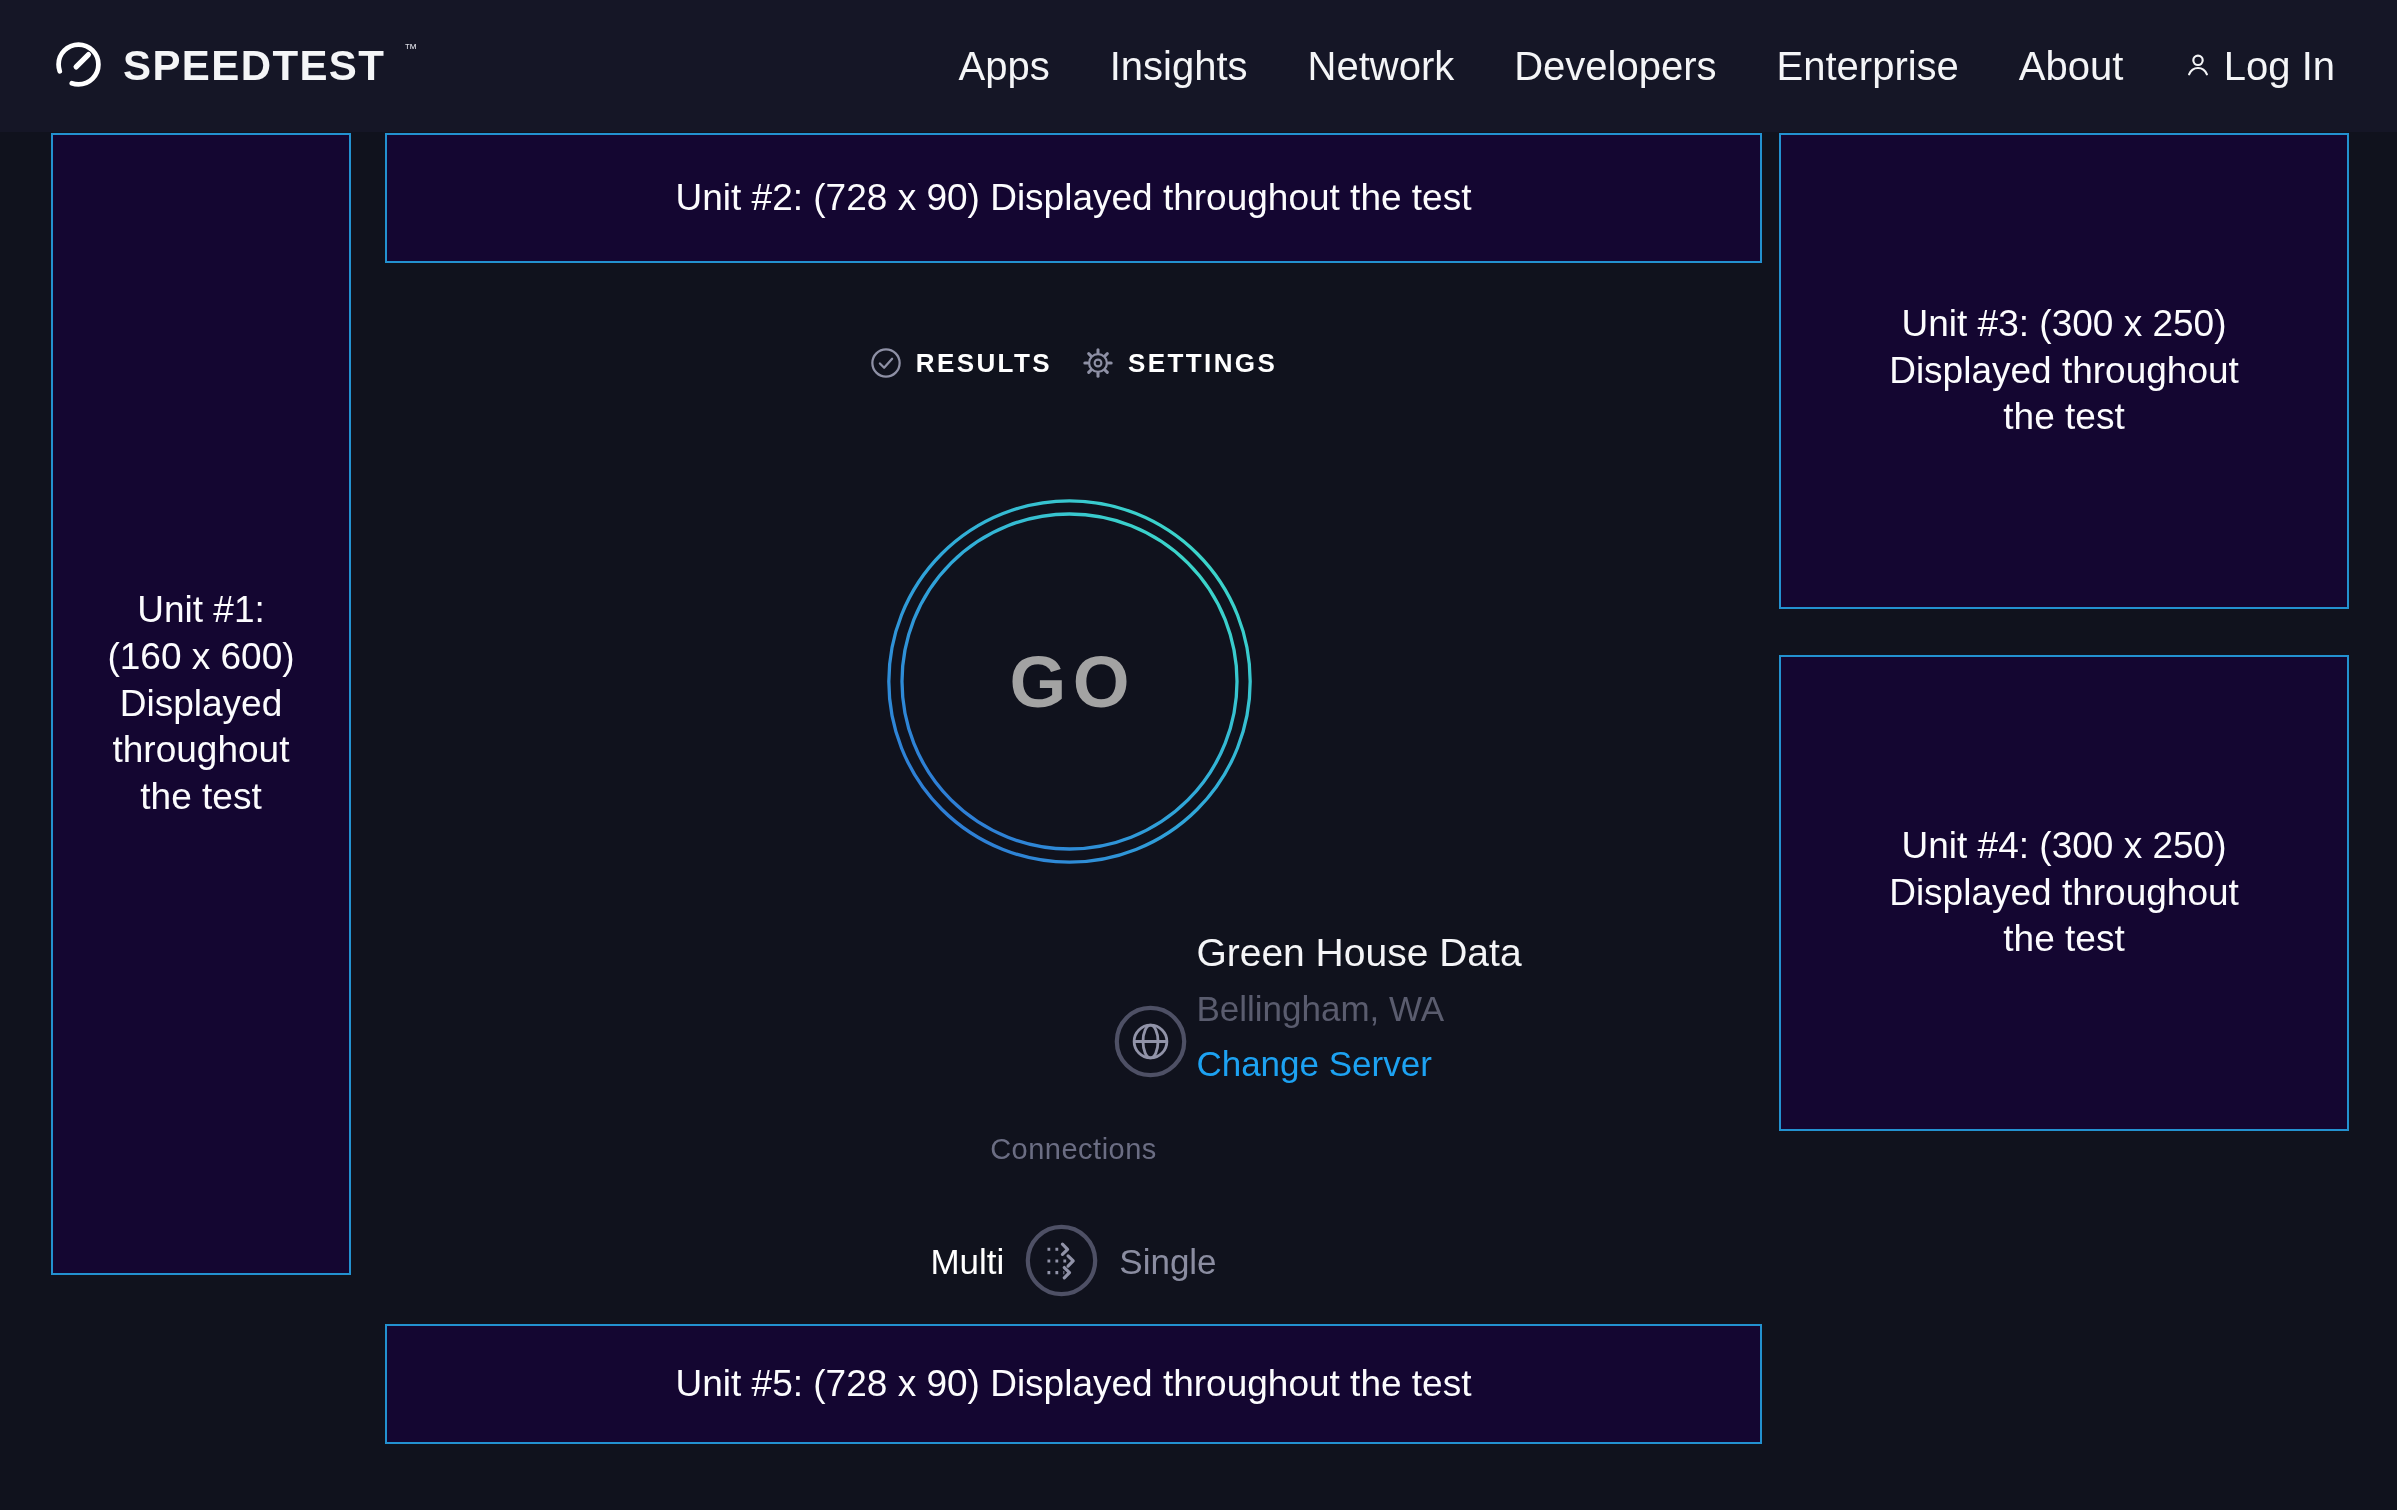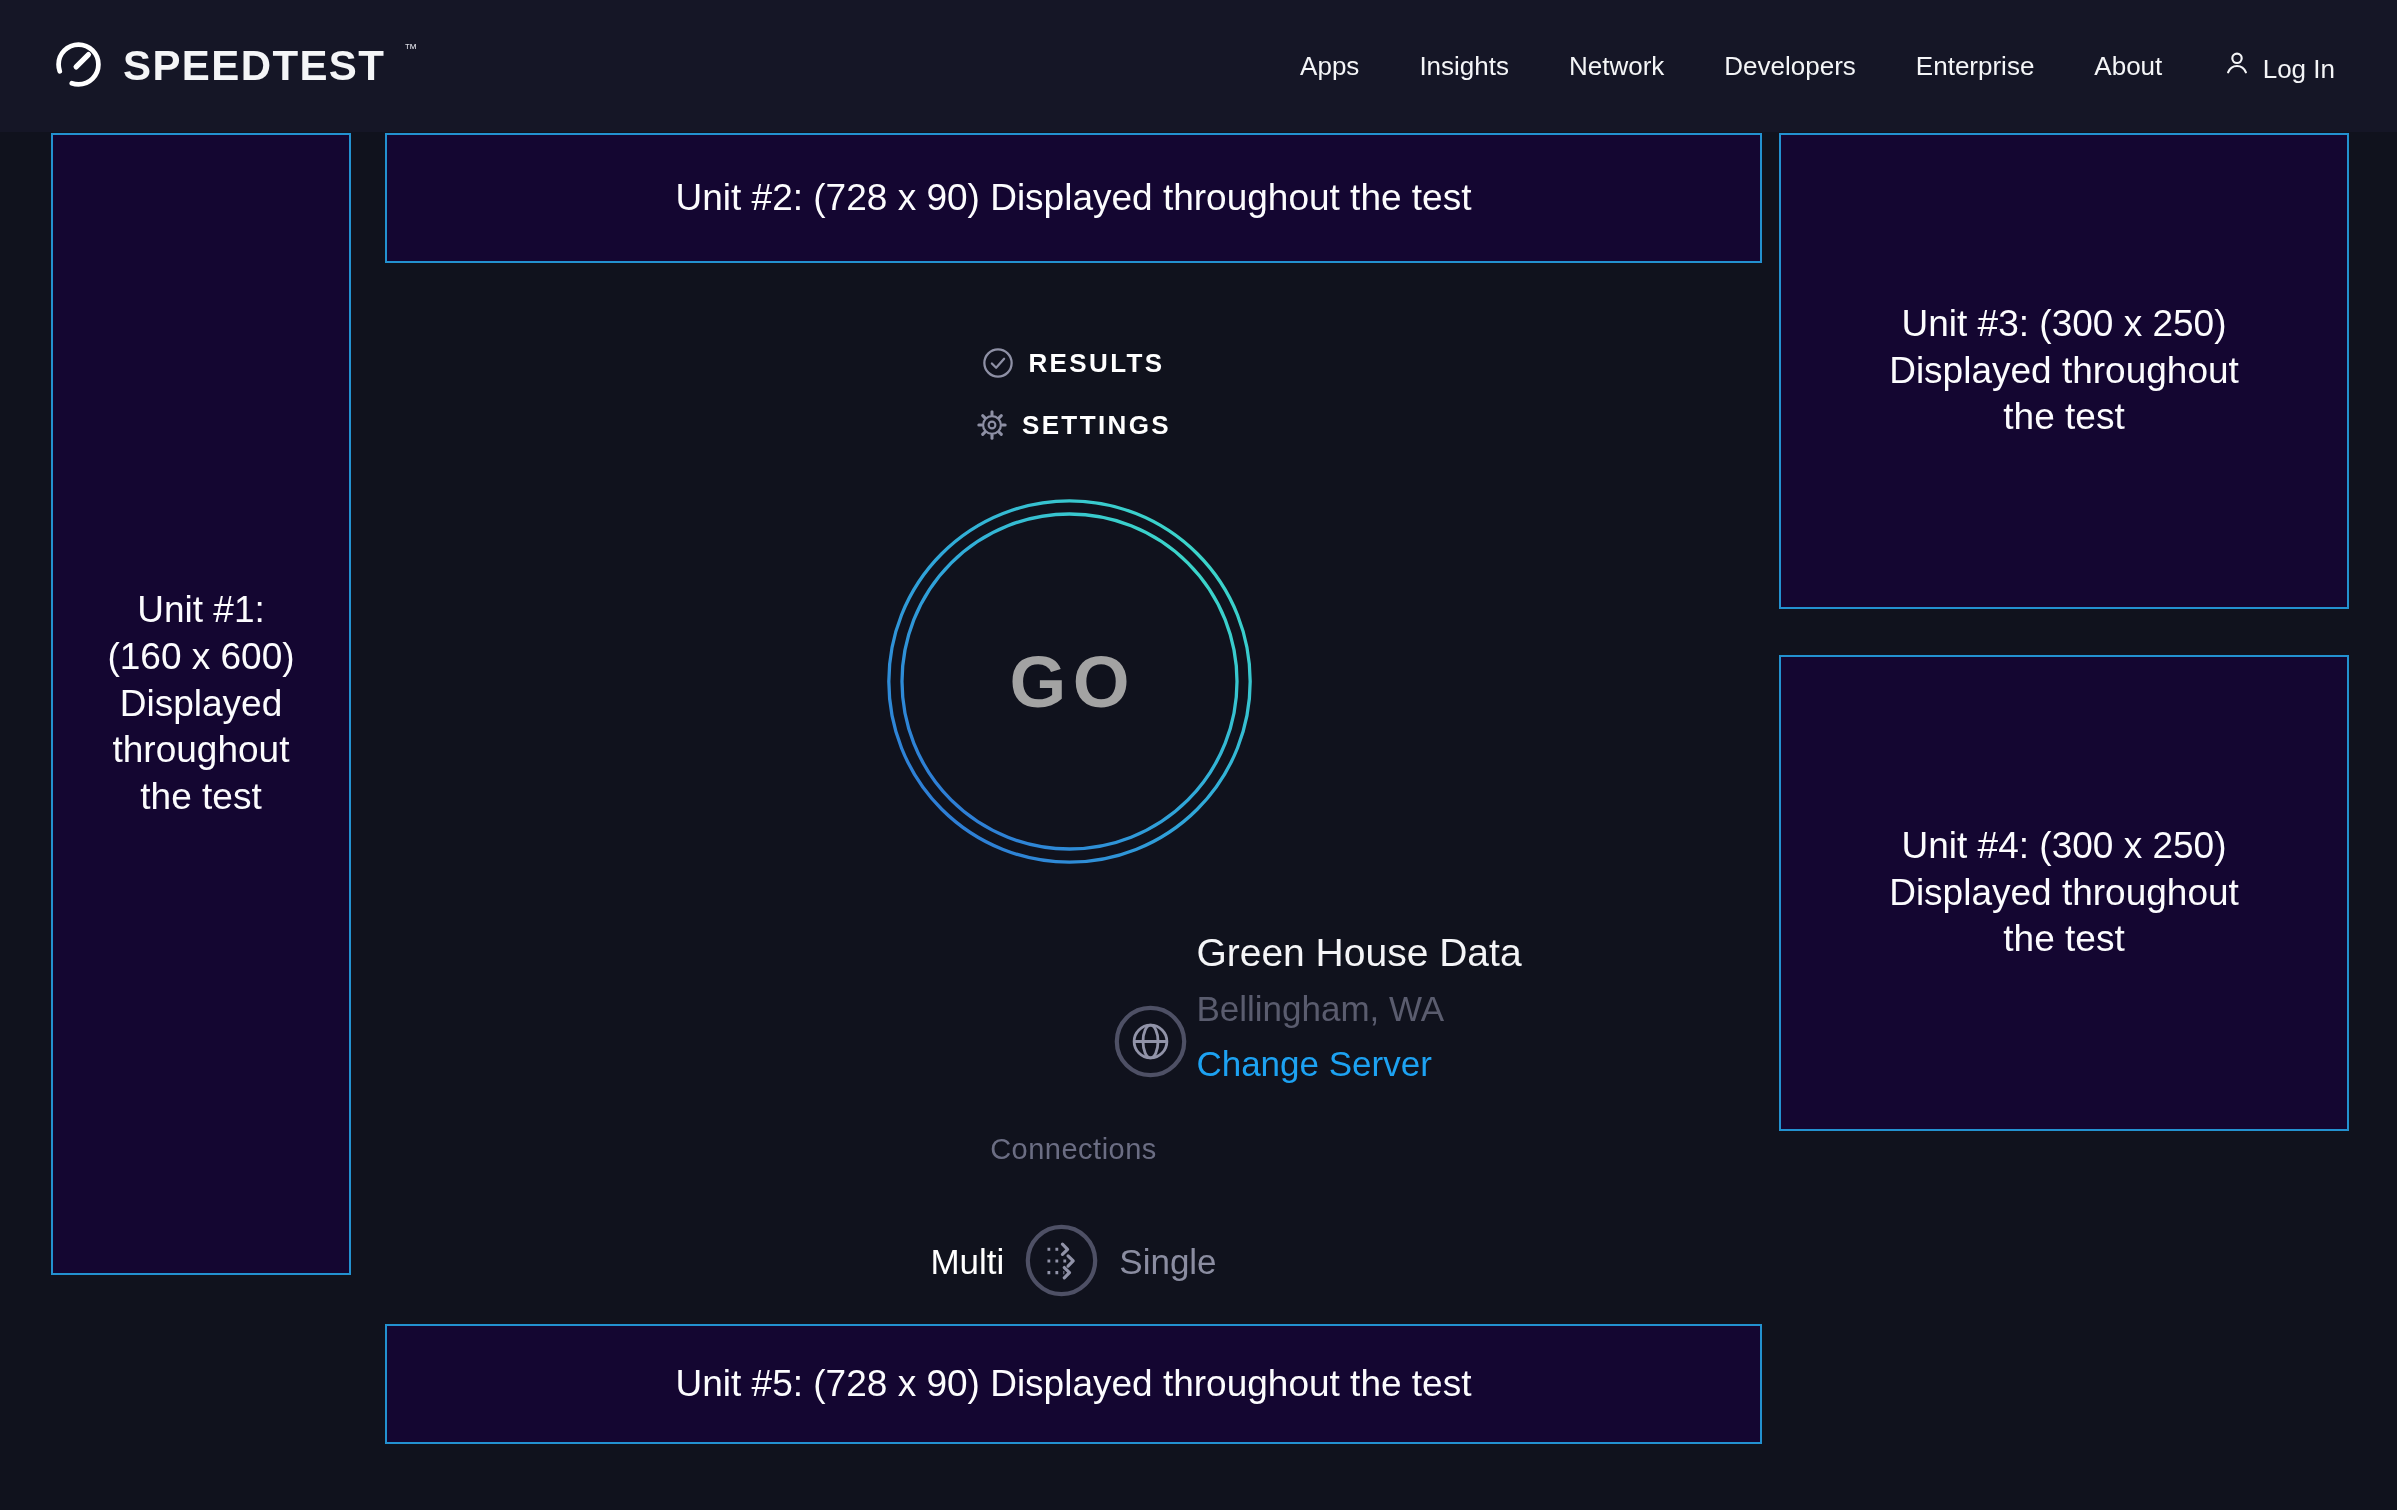--- a/index.html
+++ b/index.html
@@ -5,37 +5,37 @@
   html,body{margin:0;padding:0;background:#10121d;}
   #app{position:relative;width:2397px;height:1510px;background:#10121d;
        font-family:"Liberation Sans",sans-serif;color:#f4f5f7;overflow:hidden;}
 
   
   .topbar{position:absolute;left:0;top:0;width:2397px;height:132px;background:#151626;
           display:flex;align-items:center;padding:0 62px 0 51px;box-sizing:border-box;}
   .logo{display:flex;align-items:center;gap:17px;cursor:pointer;}
   .logo-text{font-size:42px;font-weight:700;letter-spacing:1.4px;line-height:1;}
   .logo-tm{font-size:13px;color:#d8d9e0;align-self:flex-start;margin:3.8px 0 0 1.9px;}
-  .nav{margin-left:auto;display:flex;align-items:center;gap:60px;font-size:26px;}
+  .nav{margin-left:auto;display:flex;align-items:center;gap:60px;font-size:40px;}
   .nav-item{color:#f4f5f7;cursor:pointer;white-space:nowrap;}
   .login{display:flex;align-items:flex-end;gap:10.4px;cursor:pointer;}
 
   
   .ad{position:absolute;background:#140631;border:2.8px solid #2391d0;box-sizing:border-box;
       display:flex;align-items:center;justify-content:center;text-align:center;
       font-size:37px;line-height:1.27;white-space:pre-line;color:#fcfcfe;cursor:pointer;}
   #ad1{left:51px;  top:133px;  width:300px;  height:1142px;}
   #ad2{left:385px; top:133px;  width:1377px; height:130px;}
   #ad3{left:1779px;top:133px;  width:570px;  height:476px;}
   #ad4{left:1779px;top:655px;  width:570px;  height:476px;}
   #ad5{left:385px; top:1324px; width:1377px; height:120px;}
 
   
   .tabs{position:absolute;left:385px;top:347px;width:1377px;display:flex;
-        justify-content:center;align-items:center;gap:30px;flex-direction:column;}
+        justify-content:center;align-items:center;gap:30px;}
   .tab{display:flex;align-items:center;gap:14px;font-size:26px;font-weight:700;
        letter-spacing:2.4px;color:#fff;cursor:pointer;}
   .tab svg{display:block;}
 
   
   .go{position:absolute;left:886px;top:498px;width:367px;height:367px;cursor:pointer;}
   .go-label{position:absolute;inset:0;display:flex;align-items:center;justify-content:center;
             font-size:73px;font-weight:700;letter-spacing:6.6px;padding-left:6.6px;color:#a3a3a3;}
 
   

